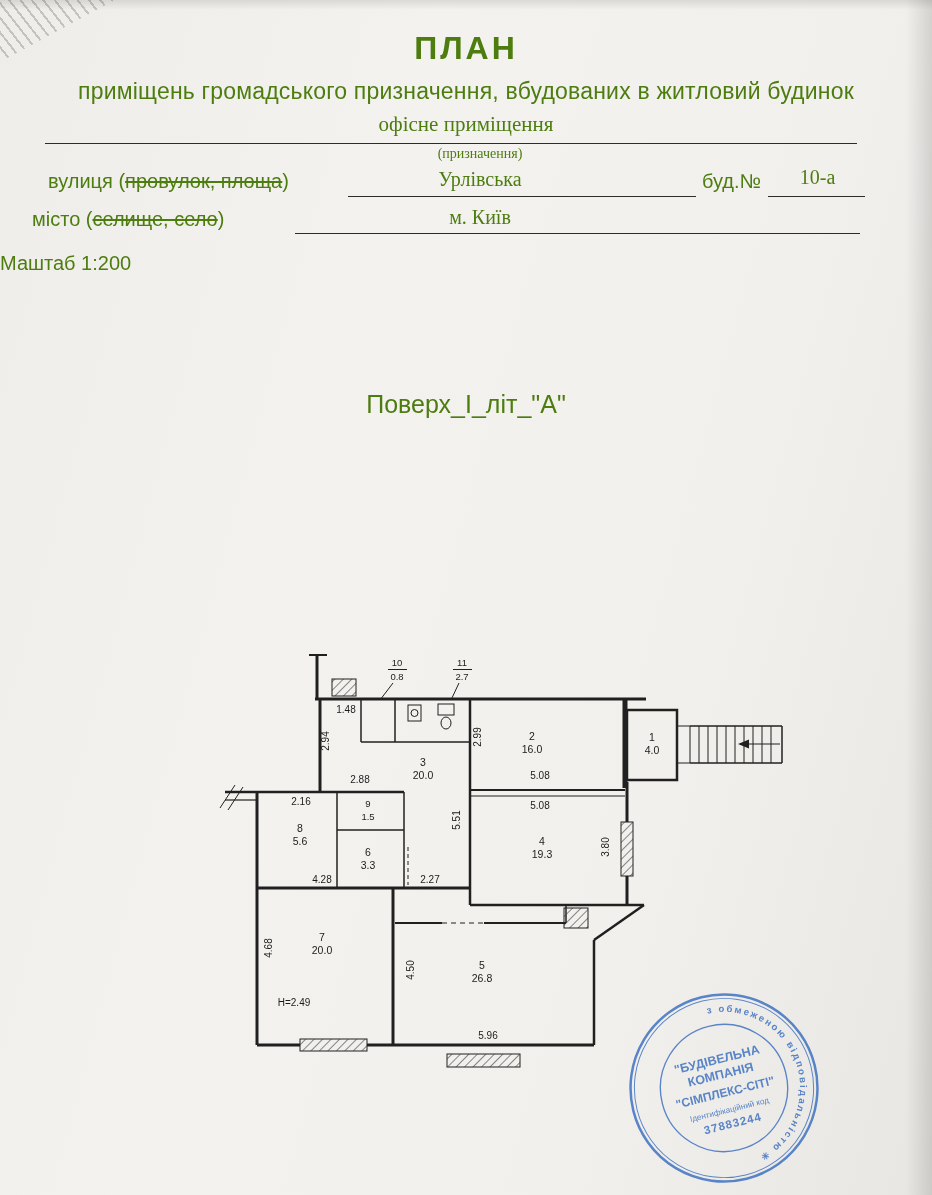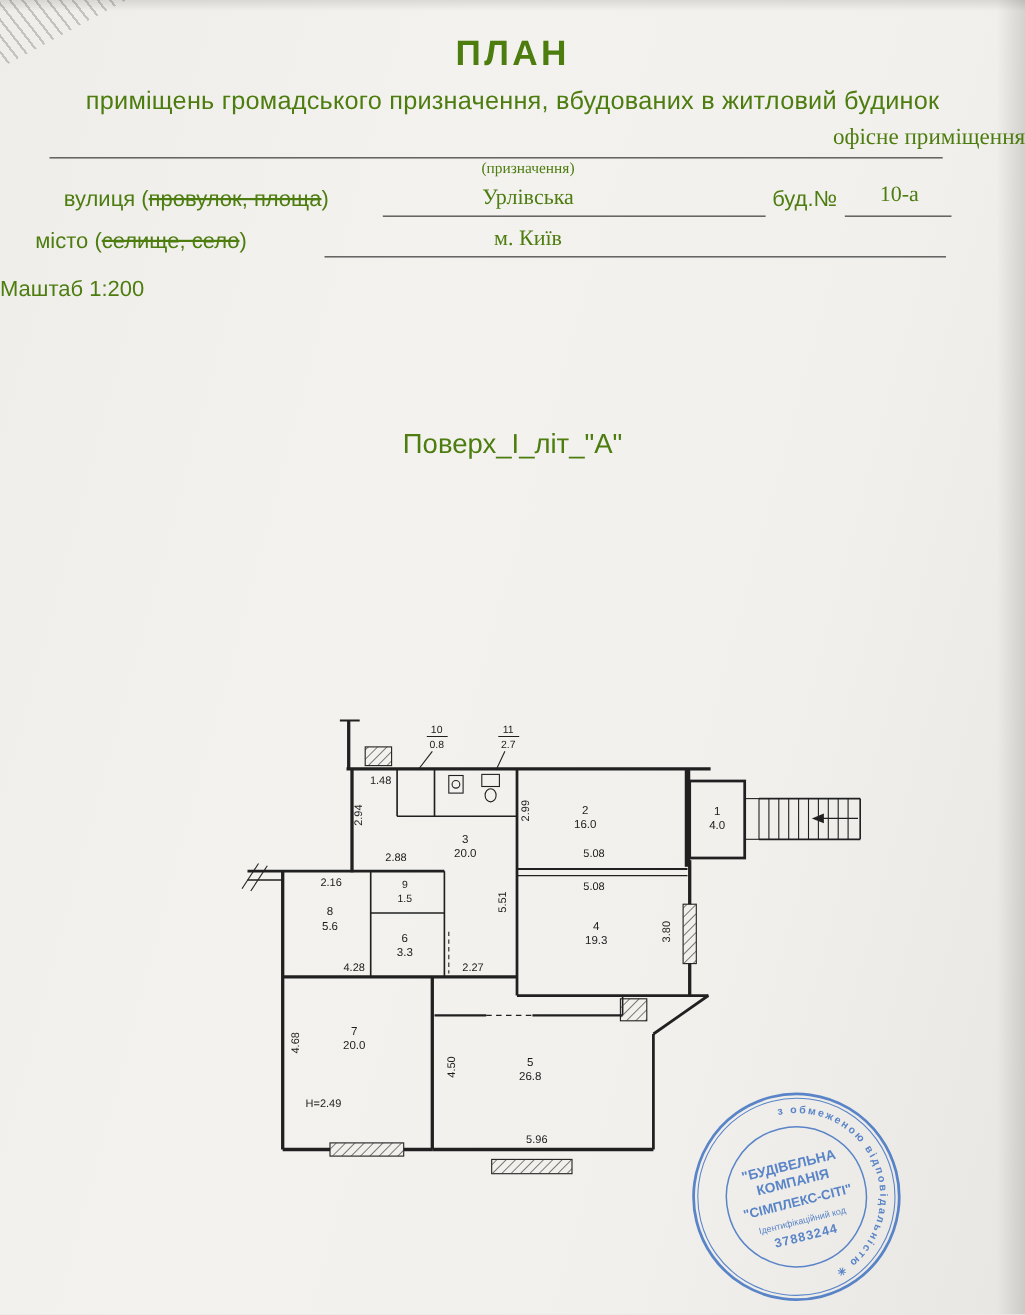--- a/index.html
+++ b/index.html
@@ -12,25 +12,25 @@
   .top-shade { position:absolute; left:0; top:0; width:100%; height:10px;
     background:linear-gradient(to bottom, rgba(0,0,0,0.10), rgba(0,0,0,0)); }
   .scan-artifact { position:absolute; left:0; top:0; width:130px; height:60px; opacity:.40;
     background:repeating-linear-gradient(52deg, rgba(40,40,40,0) 0 7px, rgba(40,40,40,0.55) 7px 9px);
     clip-path:polygon(0 0, 115px 0, 0 62px); }
 
   .txt { position:absolute; color:#4d7c0f; }
   .doc-title { top:30px; left:0; width:100%; text-align:center; font-size:32px; font-weight:bold; letter-spacing:3px; }
   .doc-subtitle { top:78px; left:0; width:100%; text-align:center; font-size:23px; letter-spacing:.2px; }
   .serif { font-family:"Liberation Serif",serif; }
-  .purpose-value { top:112px; left:0; width:100%; text-align:right; font-size:21px; }
+  .purpose-value { top:112px; left:0; width:100%; text-align:center; font-size:21px; }
   .purpose-caption { top:146px; left:14px; width:100%; text-align:center; font-size:14px; }
   .rule { position:absolute; height:0; border-top:1.6px solid #2c2c2c; }
   .rule-1 { top:143px; left:45px; width:812px; }
-  .street-label { top:170px; left:58px; font-size:20px; }
+  .street-label { top:170px; left:48px; font-size:20px; }
   .street-value { top:168px; left:360px; width:240px; text-align:center; font-size:20px; }
   .rule-2 { top:196px; left:348px; width:348px; }
   .building-label { top:170px; left:702px; font-size:20px; }
   .building-value { top:166px; left:770px; width:95px; text-align:center; font-size:20px; }
   .rule-3 { top:196px; left:768px; width:97px; }
   .city-label { top:208px; left:32px; font-size:20px; }
   .city-value { top:206px; left:360px; width:240px; text-align:center; font-size:20px; }
   .rule-4 { top:233px; left:295px; width:565px; }
   .scale-note { top:252px; left:0; width:100%; text-align:left; font-size:20px; }
   .floor-title { top:390px; left:0; width:100%; text-align:center; font-size:25px; }

